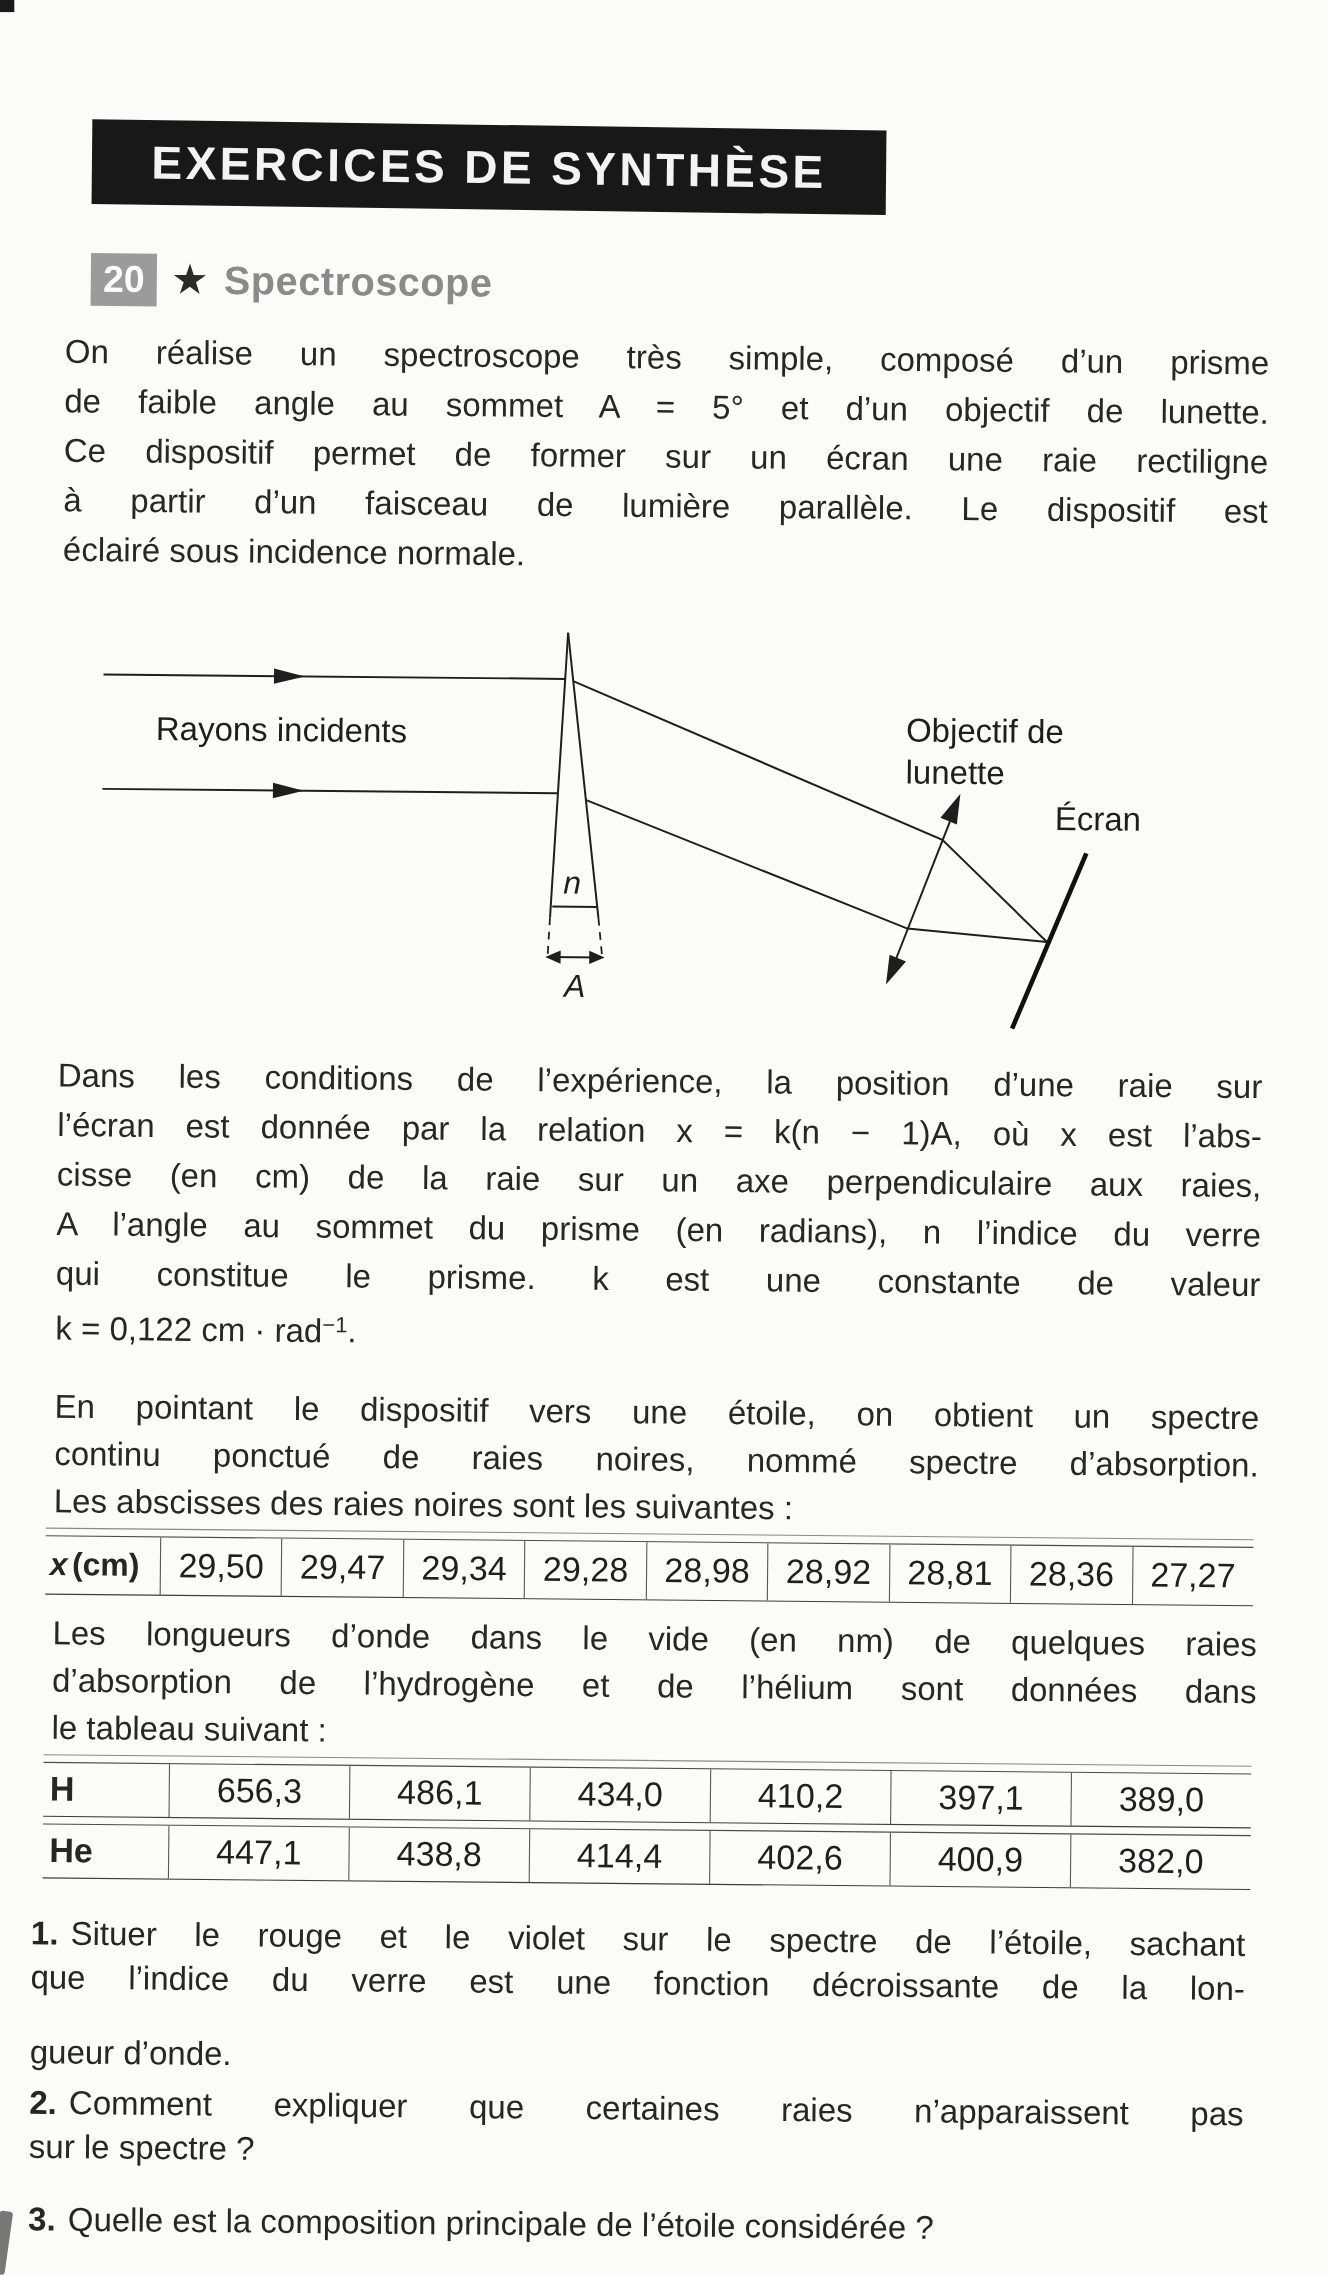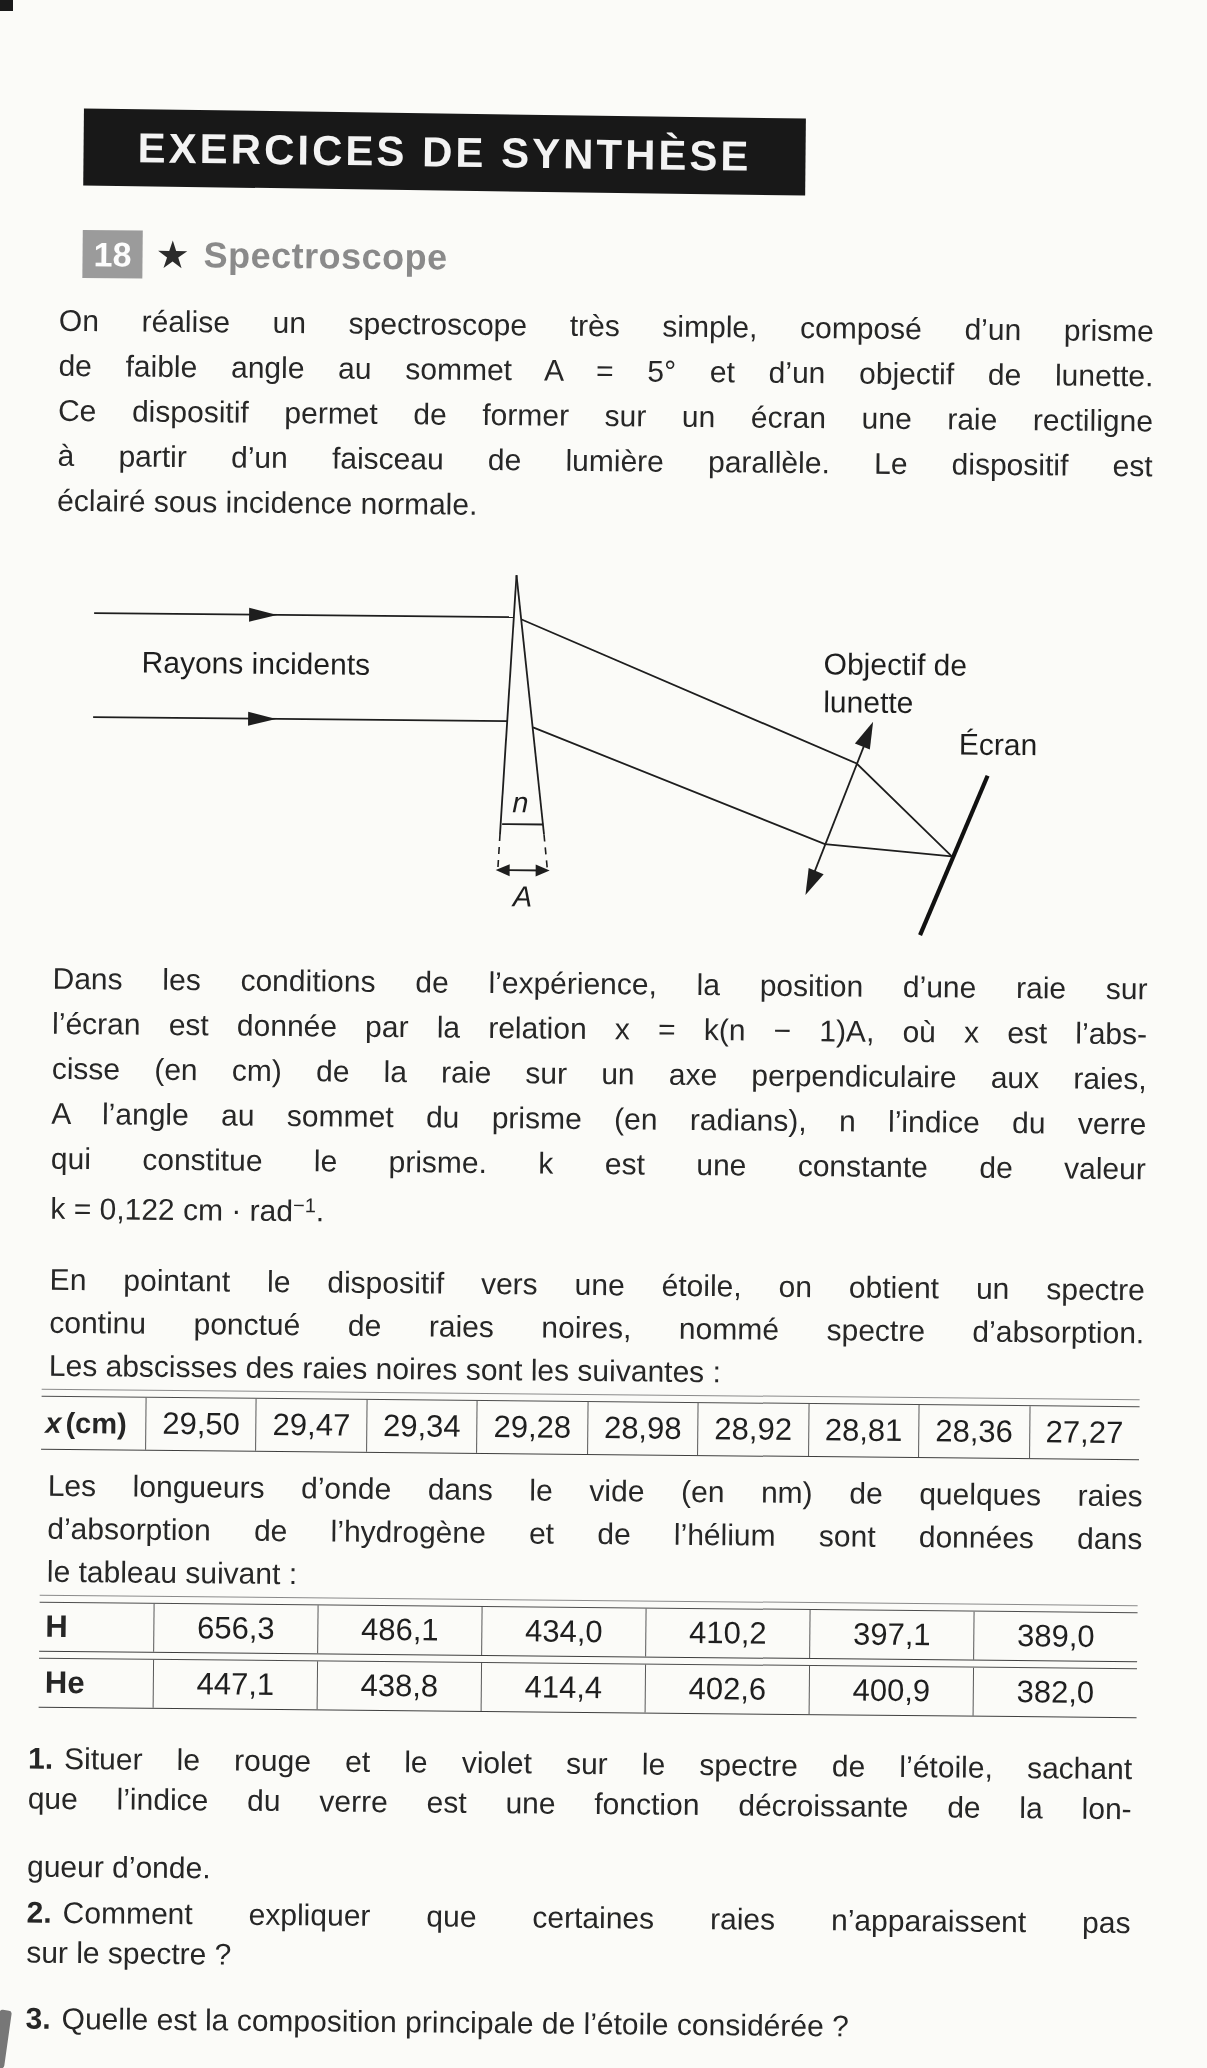--- a/index.html
+++ b/index.html
@@ -70,21 +70,21 @@
 <body>
 
 <div class="speck-tl"></div>
 <div class="speck-bl"></div>
 
 <div class="tilt">
 
   <div class="banner">EXERCICES DE SYNTHÈSE</div>
 
   <div class="ex-head">
-    <div class="badge">18</div>
+    <div class="badge">20</div>
     <div class="star">★</div>
     <div class="ex-title">Spectroscope</div>
   </div>
 
   <div class="para" style="top:298px;--lh:45px">
       <div class="jline">On réalise un spectroscope très simple, composé d’un prisme</div>
       <div class="jline">de faible angle au sommet A = 5° et d’un objectif de lunette.</div>
       <div class="jline">Ce dispositif permet de former sur un écran une raie rectiligne</div>
       <div class="jline">à partir d’un faisceau de lumière parallèle. Le dispositif est</div>
       <div class="line-last">éclairé sous incidence normale.</div>

